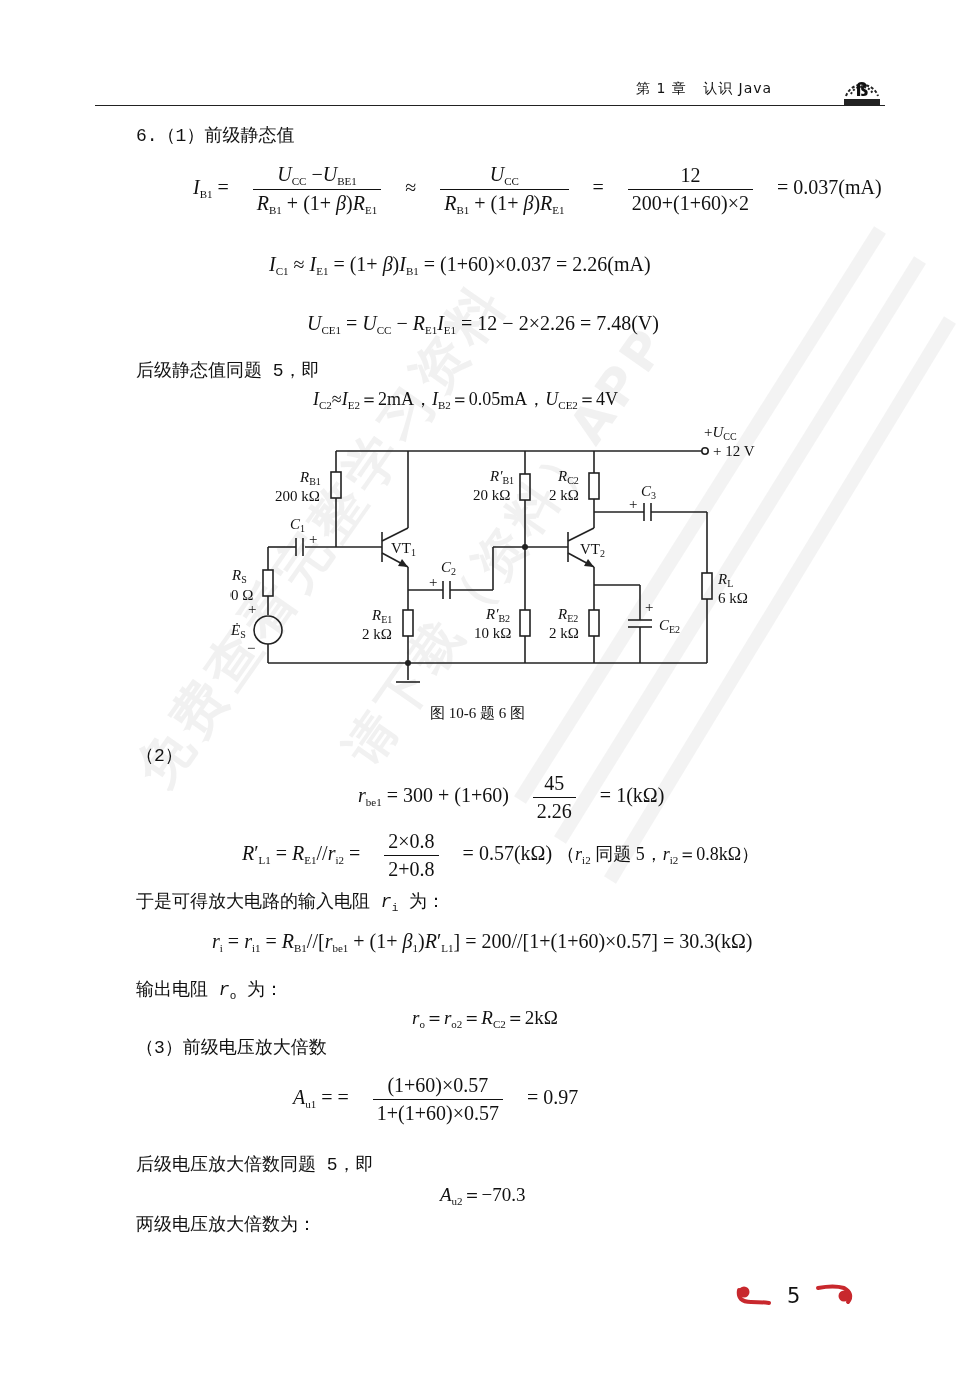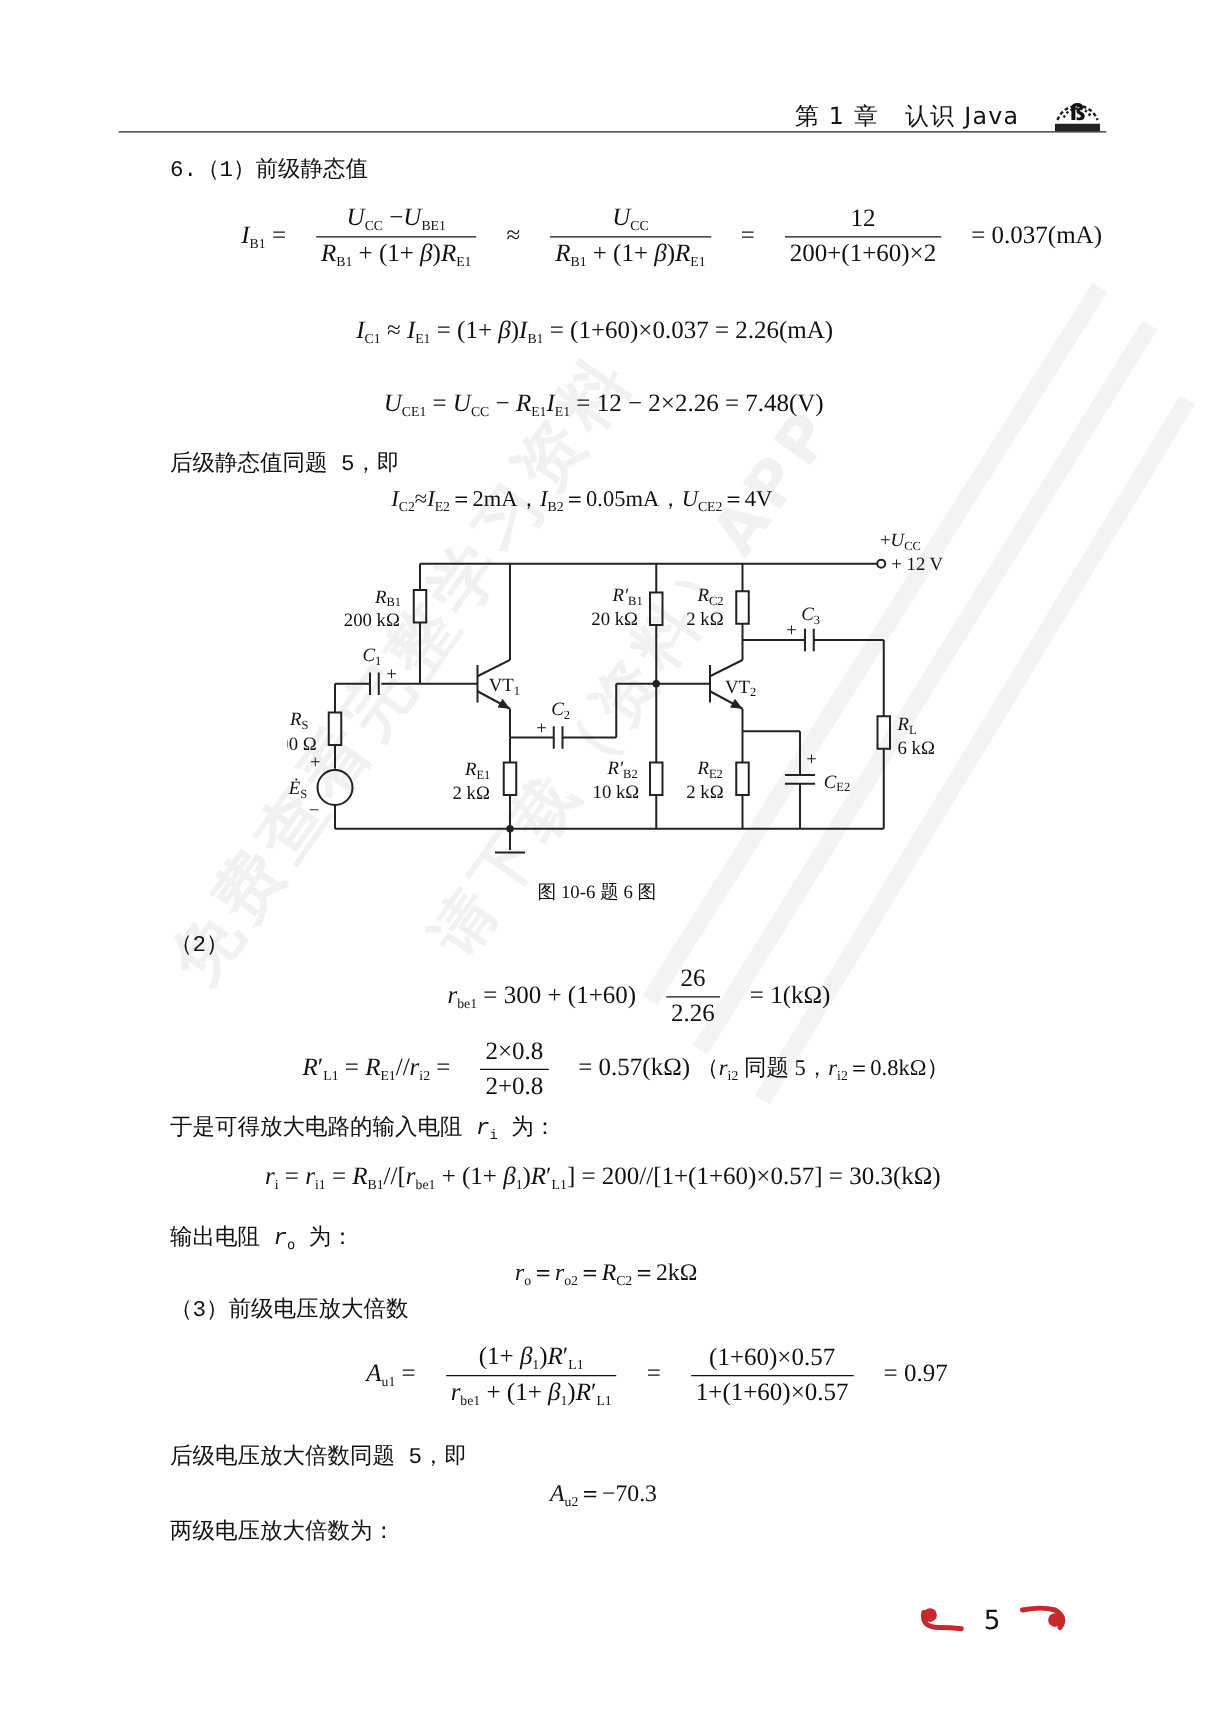--- a/index.html
+++ b/index.html
@@ -1,20 +1,20 @@
 <!DOCTYPE html>
 <html><head>
 <meta charset="utf-8">
 <style>
   html, body { margin:0; padding:0; background:#fff; }
   body { width:979px; height:1382px; position:relative; overflow:hidden;
          font-family:"Liberation Serif","DejaVu Serif",serif; color:#111; }
   .abs { position:absolute; }
   .header-title { left:636px; top:80px; font-family:"DejaVu Sans","Liberation Sans",sans-serif;
-         font-size:19px; letter-spacing:1px; color:#111; white-space:pre; }
+         font-size:14px; letter-spacing:1px; color:#111; white-space:pre; }
   .header-rule { left:95px; top:105px; width:790px; height:1px; background:#222; }
   .logo { left:838px; top:66px; width:48px; height:40px; }
   .txt { font-size:18px; white-space:nowrap;font-family:Liberation Mono, monospace; }
   .math { font-family:"Liberation Serif","DejaVu Serif",serif; font-size:20px; white-space:nowrap; }
   .math i { font-style:italic; }
   sub { font-size:11px; vertical-align:-4px; font-style:normal; }
   .frac { display:inline-block; vertical-align:middle; text-align:center; margin:0 19px; }
   .frac .num { display:block; padding:0 4px 2px; border-bottom:1px solid #111; }
   .frac .den { display:block; padding:2px 4px 0; }
   .caption { font-size:15px; }
@@ -56,21 +56,21 @@
 <div class="abs math" style="left:193px; top:163px;">
   <i>I</i><sub>B1</sub> =
   <span class="frac"><span class="num"><i>U</i><sub>CC</sub> −<i>U</i><sub>BE1</sub></span><span class="den"><i>R</i><sub>B1</sub> + (1+ <i>β</i>)<i>R</i><sub>E1</sub></span></span>
   <span>≈</span>
   <span class="frac"><span class="num"><i>U</i><sub>CC</sub></span><span class="den"><i>R</i><sub>B1</sub> + (1+ <i>β</i>)<i>R</i><sub>E1</sub></span></span>
   =
   <span class="frac"><span class="num">12</span><span class="den">200+(1+60)×2</span></span>
   <span>= 0.037(mA)</span>
 </div>
 
-<div class="abs math" style="left:285px; top:253px;">
+<div class="abs math" style="left:269px; top:253px;">
   <i>I</i><sub>C1</sub> ≈ <i>I</i><sub>E1</sub> = (1+ <i>β</i>)<i>I</i><sub>B1</sub> = (1+60)×0.037 = 2.26(mA)
 </div>
 
 <div class="abs math" style="left:307px; top:312px;">
   <i>U</i><sub>CE1</sub> = <i>U</i><sub>CC</sub> − <i>R</i><sub>E1</sub><i>I</i><sub>E1</sub> = 12 − 2×2.26 = 7.48(V)
 </div>
 
 <div class="abs txt" style="left:136px; top:358px;">后级静态值同题 5，即</div>
 
 <div class="abs math" style="left:313px; top:387px; font-size:18px;">
@@ -194,21 +194,21 @@
   <text x="704" y="437">+<tspan font-style="italic">U</tspan><tspan font-size="10" dy="3">CC</tspan></text>
   <text x="713" y="456">+ 12 V</text>
 </svg>
 
 <div class="abs caption" style="left:430px; top:704px;">图 10-6   题 6 图</div>
 
 <div class="abs txt" style="left:136px; top:743px;">（2）</div>
 
 <div class="abs math" style="left:358px; top:772px;">
   <i>r</i><sub>be1</sub> <span>= 300 + (1+60)</span>
-  <span class="frac"><span class="num">26</span><span class="den">2.26</span></span>
+  <span class="frac"><span class="num">45</span><span class="den">2.26</span></span>
   <span>= 1(kΩ)</span>
 </div>
 
 <div class="abs math" style="left:242px; top:830px;">
   <i>R</i>′<sub>L1</sub> = <i>R</i><sub>E1</sub>//<i>r</i><sub>i2</sub> =
   <span class="frac"><span class="num">2×0.8</span><span class="den">2+0.8</span></span>
   <span>= 0.57(kΩ)</span>
   <span style="font-size:18px;">（<i>r</i><sub>i2</sub> 同题 5，<i>r</i><sub>i2</sub>＝0.8kΩ）</span>
 </div>
 
@@ -221,21 +221,20 @@
 <div class="abs txt" style="left:136px; top:977px;">输出电阻 <i>r</i><sub>o</sub> 为：</div>
 
 <div class="abs math" style="left:412px; top:1005px; font-size:19px;">
   <i>r</i><sub>o</sub>＝<i>r</i><sub>o2</sub>＝<i>R</i><sub>C2</sub>＝2kΩ
 </div>
 
 <div class="abs txt" style="left:136px; top:1035px;">（3）前级电压放大倍数</div>
 
 <div class="abs math" style="left:293px; top:1074px;">
   <i>A</i><sub>u1</sub> =
-  <span class="frac"><span class="num">(1+ <i>β</i><sub>1</sub>)<i>R</i>′<sub>L1</sub></span><span class="den"><i>r</i><sub>be1</sub> + (1+ <i>β</i><sub>1</sub>)<i>R</i>′<sub>L1</sub></span></span>
   =
   <span class="frac"><span class="num">(1+60)×0.57</span><span class="den">1+(1+60)×0.57</span></span>
   <span>= 0.97</span>
 </div>
 
 <div class="abs txt" style="left:136px; top:1152px;">后级电压放大倍数同题 5，即</div>
 
 <div class="abs math" style="left:440px; top:1182px; font-size:19px;">
   <i>A</i><sub>u2</sub>＝−70.3
 </div>

